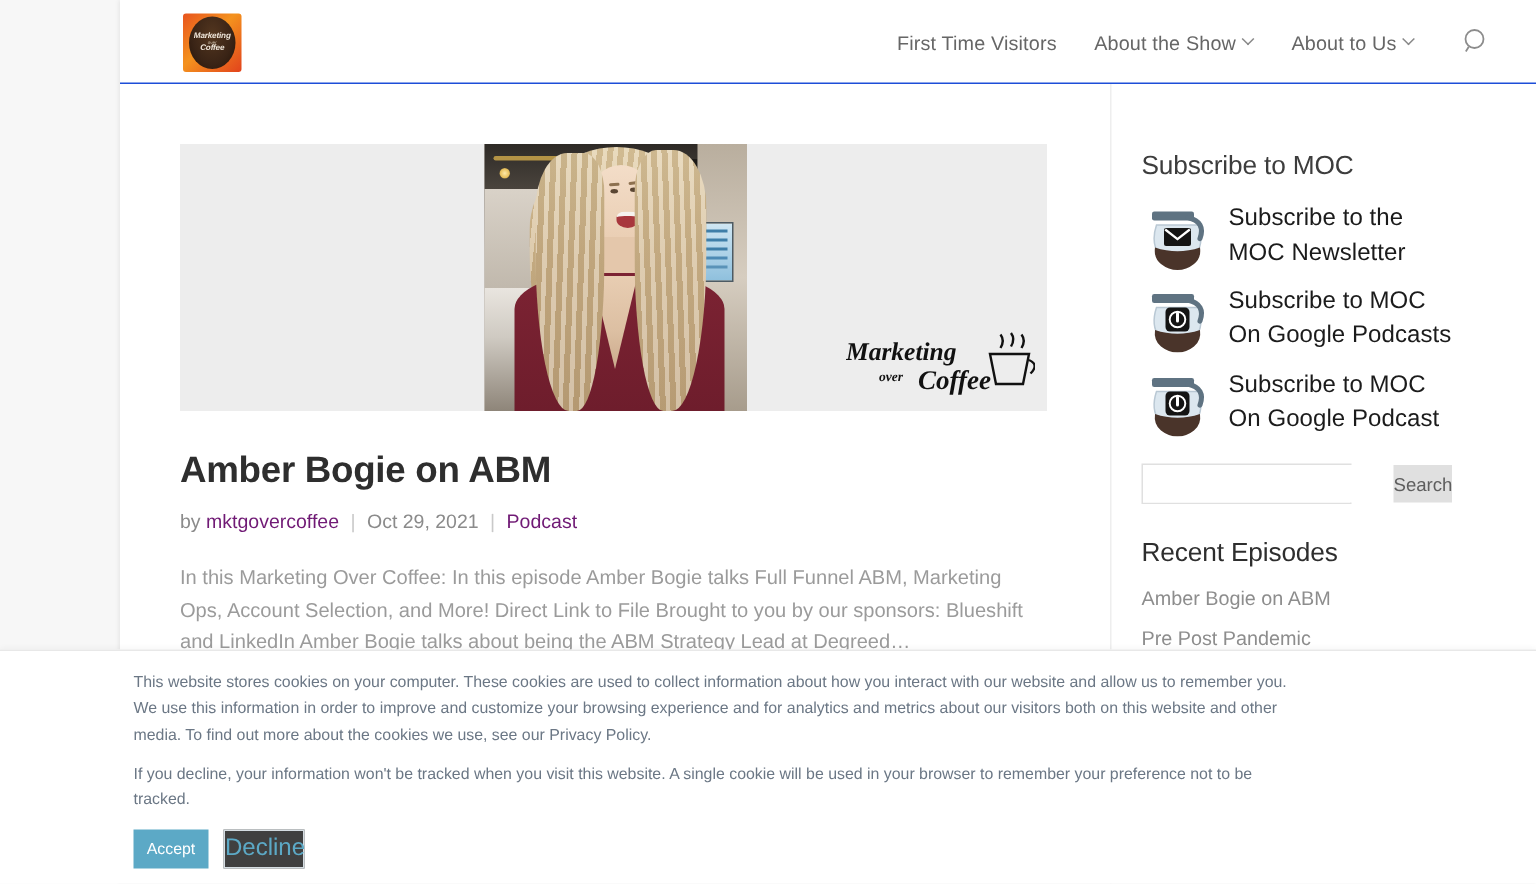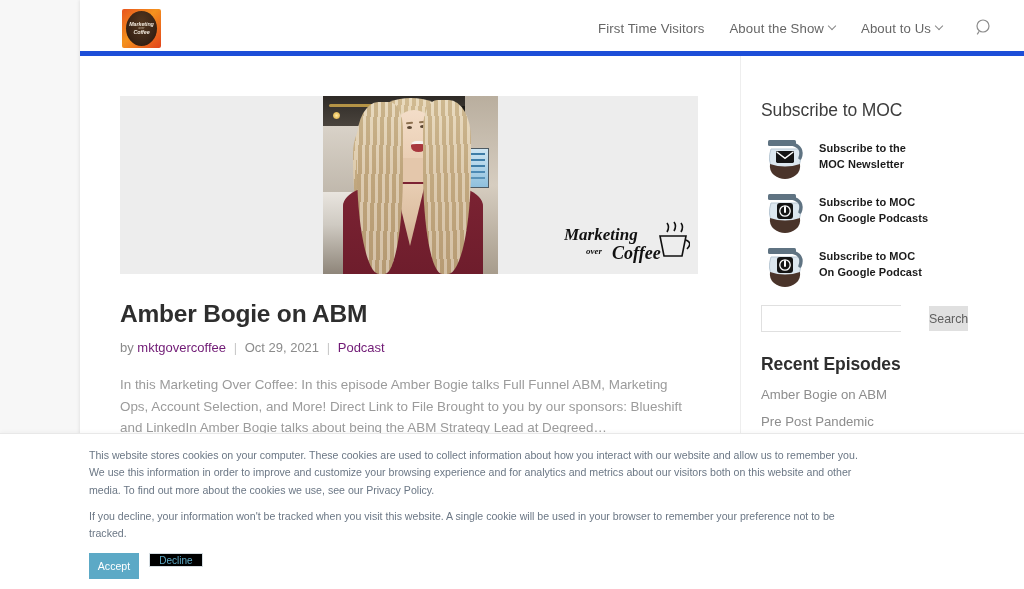--- a/index.html
+++ b/index.html
@@ -28,21 +28,21 @@
     width: 944px;
     height: 589px;
     background: #ffffff;
     box-shadow: -1px 0 3px rgba(0,0,0,.08);
   }
 
   
   .header {
     position: relative;
     height: 56px;
-    border-bottom: 5px solid #1d4ed8;
+    border-bottom: 1px solid #1d4ed8;
     display: flex;
     align-items: center;
   }
 
   .logo {
     position: absolute;
     left: 42px;
     top: 9px;
     width: 39px;
     height: 39px;
@@ -311,38 +311,38 @@
 
   
   .side-h {
     font-size: 17.5px;
     font-weight: 400;
     color: #3d3d3d;
     letter-spacing: -.1px;
     margin-bottom: 14px;
   }
   .side-h.recent {
-    font-weight: 700;
+    font-weight: 400;
     font-size: 17.5px;
     color: #2e2e2e;
     margin-top: 22px;
     margin-bottom: 11px;
   }
 
   .sub-item {
     display: flex;
     align-items: center;
     gap: 10px;
     margin-bottom: 10px;
     cursor: pointer;
   }
   .pot { width: 48px; height: 44px; flex: none; }
   .sub-label {
-    font-size: 11px;
-    font-weight: 700;
+    font-size: 16px;
+    font-weight: 400;
     line-height: 1.42;
     color: #1b1b1b;
     letter-spacing: .05px;
   }
 
   .searchbox {
     display: flex;
     width: 140px;
     height: 27px;
     margin-top: 18px;
@@ -410,26 +410,26 @@
     height: 26px;
     background: #5ca9c6;
     color: #ffffff;
     border: none;
     font-family: "Liberation Sans", sans-serif;
     font-size: 10.6px;
     cursor: pointer;
   }
   .btn-decline {
     width: 54px;
-    height: 14px;
-    background: #000000;
+    height: 26px;
+    background: #404040;
     color: #5ca9c6;
     border: 1px solid #d5dde2;
     font-family: "Liberation Sans", sans-serif;
-    font-size: 10px;
+    font-size: 16px;
     cursor: pointer;
   }
 </style>
 </head>
 <body>
 
 <div class="page">
   <div class="site">
 
     <div class="header">

